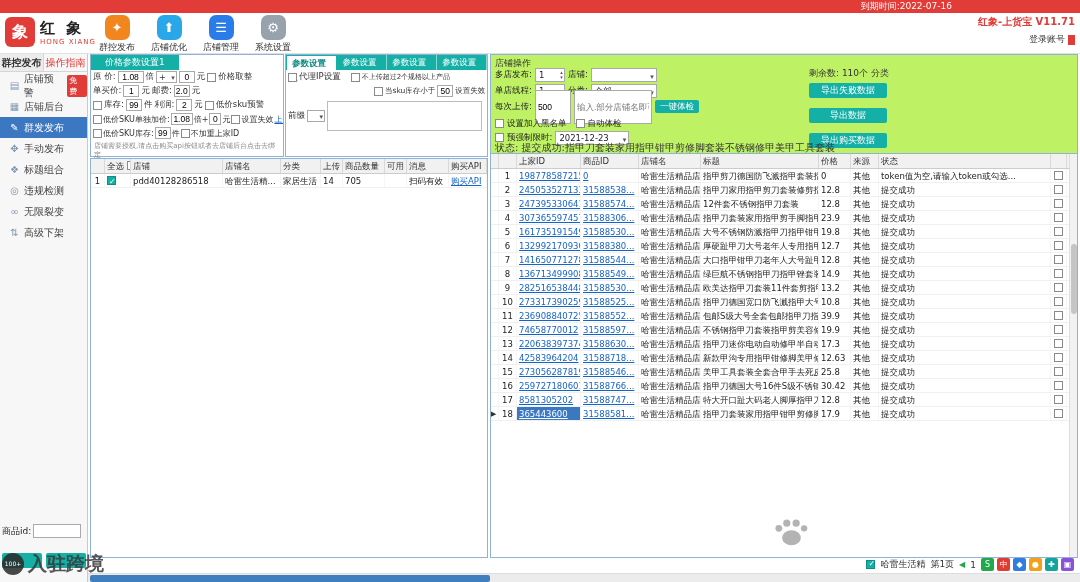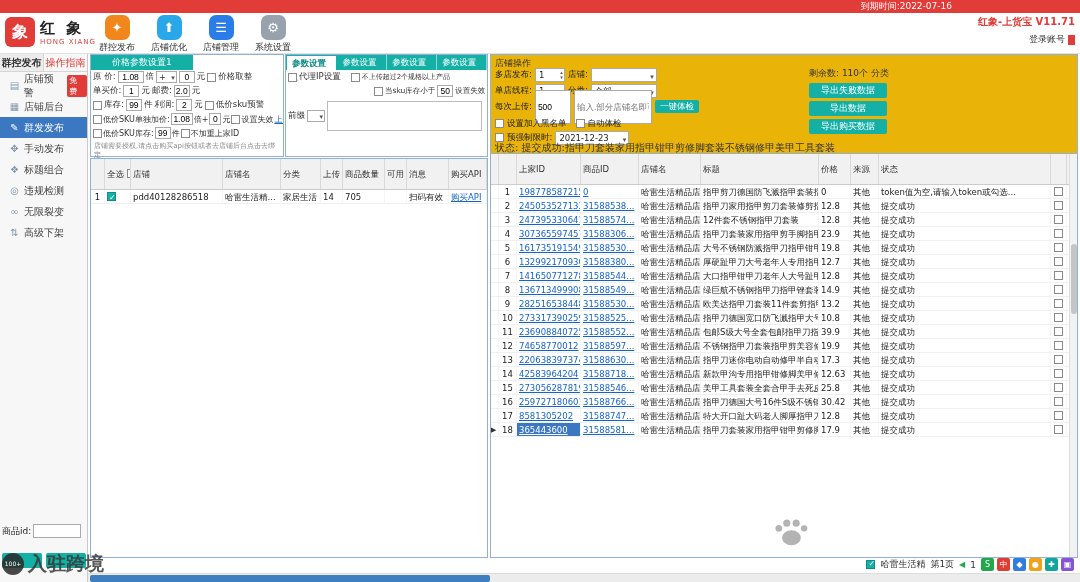--- a/index.html
+++ b/index.html
@@ -52,59 +52,59 @@
 .mini-sel:after{content:"▾";position:absolute;right:1px;top:1px;font-size:7px;color:#555}
 .cb{width:9px;height:9px;border:1px solid #8a8a8a;background:#fff;display:inline-block;flex:none;cursor:pointer;position:relative}
 .cb.on{background:#14b0a6;border-color:#0d8d85}
 .cb.on:after{content:"✓";color:#fff;font-size:8px;position:absolute;left:1px;top:-2px}
 .note{font-size:7px;color:#888;padding:2px 3px;line-height:1.25}
 .plink{color:#1464c8;text-decoration:underline;cursor:pointer}
 .btn{background:#14b0a6;color:#fff;border:none;border-radius:2px;font-size:8.5px;height:13px;line-height:13px;padding:0 5px;cursor:pointer}
 
 
 .price-panel{left:90px;top:54px;width:194px;height:103px}
-.pp-tab{display:inline-block;background:#14b0a6;color:#fff;font-size:9px;line-height:15px;padding:0 21px}
+.pp-tab{display:inline-block;background:#14b0a6;color:#fff;font-size:9px;line-height:15px;padding:0 14px}
 
 
 .params-panel{left:285px;top:54px;width:203px;height:103px}
 .ptabs{display:flex;height:15px}
 .ptab{background:#14b0a6;color:#fff;font-size:8.5px;line-height:15px;padding:0 5px;border-right:1px solid rgba(255,255,255,.5);cursor:pointer}
 .ptab.selected{background:#fff;color:#0d8d85;border:1px solid #14b0a6;border-bottom:none;font-weight:bold}
 .pr-indent{margin-left:86px}
 .pp-area{flex:1;border:1px solid #bbb;height:30px;background:#fff;margin-right:3px}
 .frow.tall{height:34px;align-items:center;padding-top:2px}
 
 
 .thead{display:flex;background:#f1f1f1;border-bottom:1px solid #ccc;font-size:8.5px;color:#333}
-.thead .hc{line-height:14px;border-right:1px solid #d9d9d9;padding:8px 2px;overflow:hidden;white-space:nowrap}
+.thead .hc{line-height:14px;border-right:1px solid #d9d9d9;padding:0 2px;overflow:hidden;white-space:nowrap}
 .trow{display:flex;border-bottom:1px solid #f0f0f0;font-size:8.5px;height:14px;line-height:14px;cursor:pointer;background:#fff}
 .trow .c{padding:0 2px;overflow:hidden;white-space:nowrap;border-right:1px solid #f5f5f5}
 .link{color:#1464c8;text-decoration:underline}
 .sel-cell{background:#3c77c2 !important;color:#fff !important}
 
 
 .store-panel{left:90px;top:158px;width:398px;height:400px;overflow:hidden}
 .sc-num{width:14px;text-align:center}.sc-sel{width:26px}.sc-store{width:92px}.sc-name{width:58px}.sc-cat{width:40px}.sc-up{width:22px}.sc-cnt{width:42px}.sc-avail{width:22px}.sc-msg{width:42px}.sc-api{width:38px}
 
 
-.right-region{position:absolute;left:490px;top:54px;width:588px;height:504px;border:1px solid #8fb3d8;background:#eab308}
+.right-region{position:absolute;left:490px;top:54px;width:588px;height:504px;border:1px solid #8fb3d8;background:#bef264}
 .ops-title{position:absolute;left:4px;top:2px;font-size:9px;color:#333}
 .orow{position:absolute;left:4px;display:flex;align-items:center;gap:3px;font-size:8.5px;height:15px;white-space:nowrap}
 .or1{top:12px}.or2{top:28px}.or3{top:44px}.or4{top:61px}.or5{top:75px}
 .combo{position:relative;border:1px solid #a9a9a9;background:#fff;height:14px;line-height:13px;font-size:8.5px;padding:0 12px 0 3px;cursor:pointer}
 .combo:after{content:"▾";position:absolute;right:2px;top:2px;font-size:7px;color:#555}
 .w30{min-width:30px}.w66{min-width:66px}.w74{min-width:74px}
 .spin{position:relative;border:1px solid #a9a9a9;background:#fff;height:14px;width:30px;font-size:8.5px;line-height:13px;padding:0 10px 0 3px;cursor:pointer}
 .spin:after{content:"▴\A▾";white-space:pre;position:absolute;right:1px;top:1px;font-size:5px;line-height:5.5px;color:#555}
 .orow input{height:13px;border:1px solid #a9a9a9;font-size:8.5px;padding:16px 2px;background:#fff}
 .bgrid{position:absolute;left:196px;top:10px;display:grid;grid-template-columns:54px 54px;gap:3px}
 .gbtn{height:15px;background:#14b0a6;color:#fff;border:none;border-radius:2px;font-size:9px;cursor:pointer;line-height:15px;text-align:center;padding:0;white-space:nowrap}
 .gbtn.orange{background:#f07b28}
 .remaining{position:absolute;left:318px;top:12px;font-size:9px;color:#333}
-.exports{position:absolute;left:318px;top:28px;display:flex;flex-direction:column;gap:3px}
+.exports{position:absolute;left:318px;top:28px;display:flex;flex-direction:column;gap:10px}
 .exports .gbtn{width:78px}
 .status-line{position:absolute;left:4px;top:86px;font-size:10px;color:#333;white-space:nowrap;overflow:hidden;max-width:578px}
 
 
 .ptable{position:absolute;left:0;right:0;top:98px;bottom:0;border-top:1px solid #8fb3d8;overflow:hidden;background:#fff}
 .pc-gut{width:8px;padding:0 !important}.pc-num{width:18px;text-align:center}.pc-sid{width:64px}.pc-pid{width:58px}.pc-store{width:62px}.pc-title{width:118px}.pc-price{width:32px}.pc-src{width:28px}.pc-status{width:172px}.pc-chk{width:16px;display:flex;align-items:center;justify-content:center}
 .vscroll{position:absolute;right:0;top:0;bottom:0;width:8px;background:#f2f2f2;border-left:1px solid #ddd}
 .vthumb{position:absolute;left:1px;width:6px;top:90px;height:70px;background:#c5c5c5;border-radius:3px;cursor:pointer}
 .marker{color:#333;font-size:7px}
 

